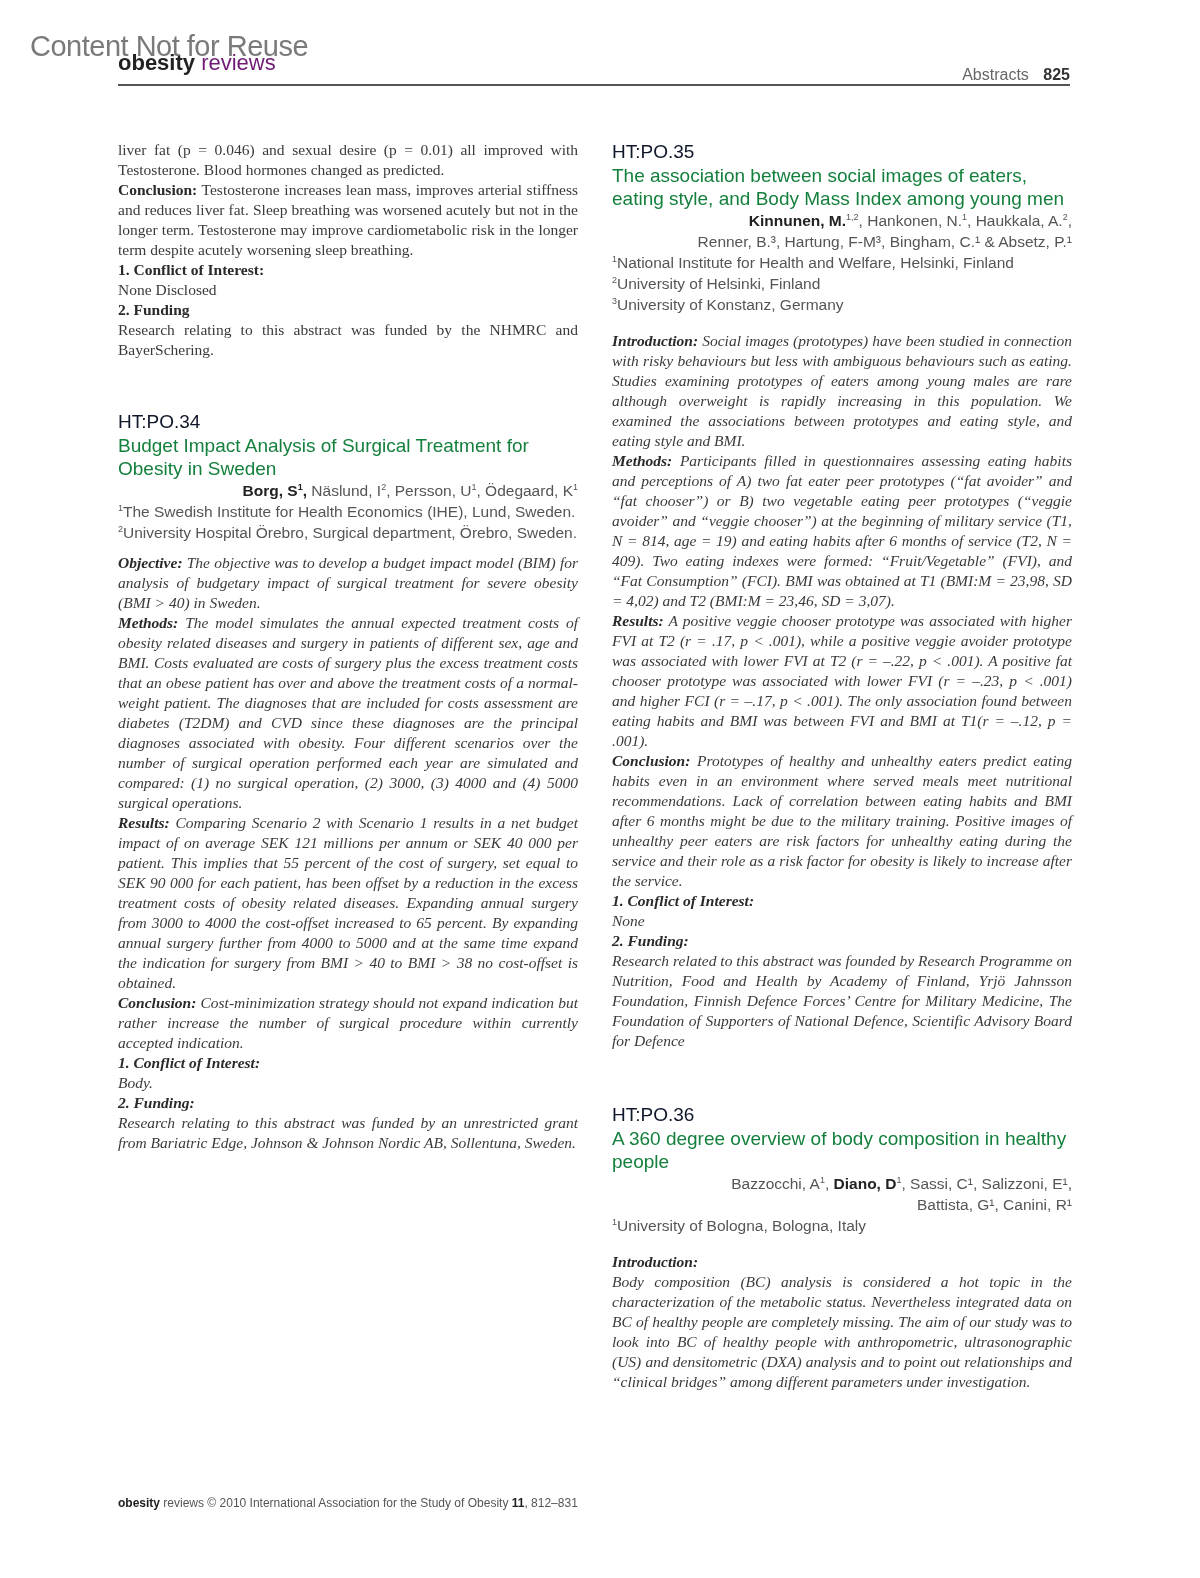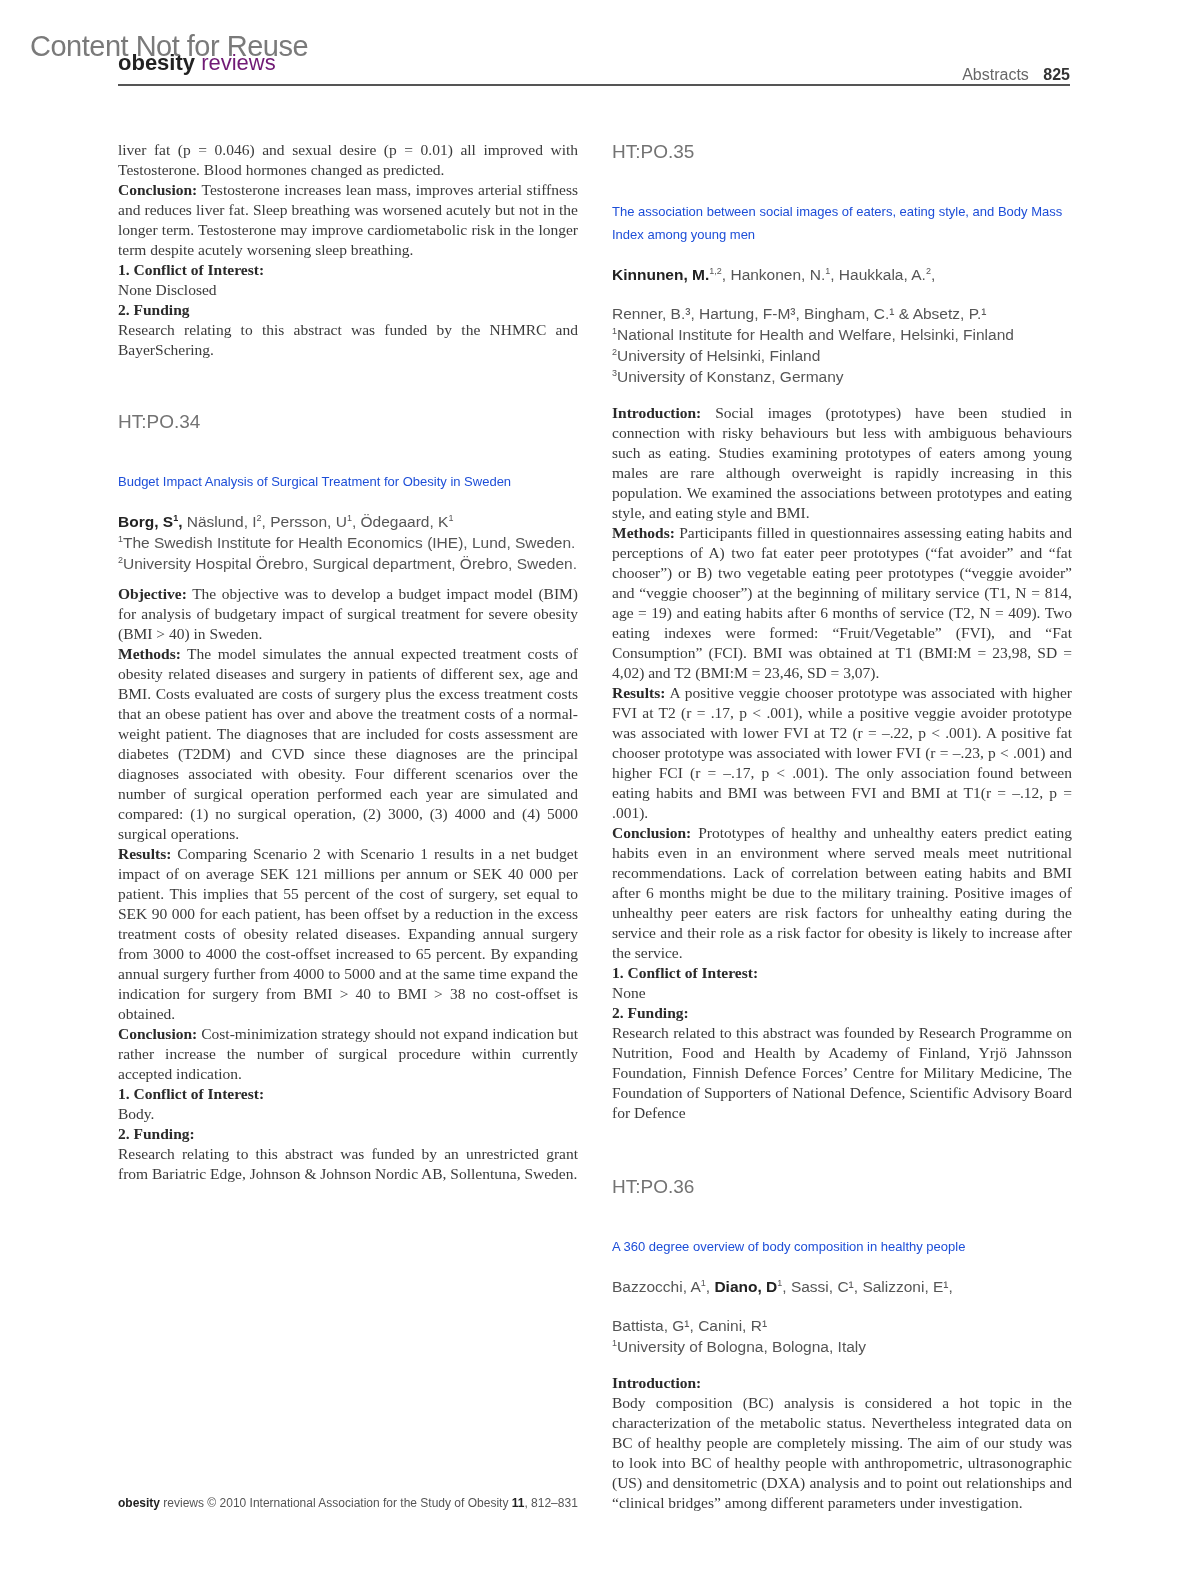--- a/index.html
+++ b/index.html
@@ -19,26 +19,26 @@
     .header-right { position: absolute; right: 0; top: 16px; font-size: 16px; color: #666; }
     .header-right .page-num { font-weight: bold; color: #333; margin-left: 10px; }
     .header-rule { position: absolute; left: 118px; top: 84px; width: 952px; height: 2px; background: #555; }
 
     .col { position: absolute; width: 460px; font-family: "Liberation Serif", serif; font-size: 15.5px; line-height: 20px; color: #3a3a3a; text-align: justify; }
     .col-left { left: 118px; top: 140px; }
     .col-right { left: 612px; top: 140px; }
     .col p { margin: 0; }
     .col b { color: #2a2a2a; }
 
-    .abs-id { font-family: "Liberation Sans", sans-serif; font-size: 19px; color: #737373; line-height: 24px; }
-    .abs-title { font-family: "Liberation Sans", sans-serif; font-size: 13px; color: #1d4ed8; line-height: 23px; text-align: left; margin-top: 36px; }
-    .abs-authors { font-family: "Liberation Sans", sans-serif; font-size: 15.5px; color: #555; line-height: 21px; text-align: left; margin-top: 18px; }
+    .abs-id { font-family: "Liberation Sans", sans-serif; font-size: 19px; color: #0f172a; line-height: 24px; }
+    .abs-title { font-family: "Liberation Sans", sans-serif; font-size: 19px; color: #15803d; line-height: 23px; text-align: left; }
+    .abs-authors { font-family: "Liberation Sans", sans-serif; font-size: 15.5px; color: #555; line-height: 21px; text-align: right; }
     .abs-authors b { color: #222; }
     .abs-affil { font-family: "Liberation Sans", sans-serif; font-size: 15.5px; color: #555; line-height: 21px; text-align: left; }
-    .abs-body { margin-top: 10px; }
+    .abs-body { margin-top: 10px; font-style: italic; }
     .sec-label { font-weight: bold; }
     .gap-block { height: 48px; }
     sup { font-size: 9px; line-height: 0; }
 
     .footer { position: absolute; left: 118px; top: 1496px; font-family: "Liberation Sans", sans-serif; font-size: 12px; color: #555; }
     .footer b { color: #222; }
   </style>
 </head>
 <body>
 

